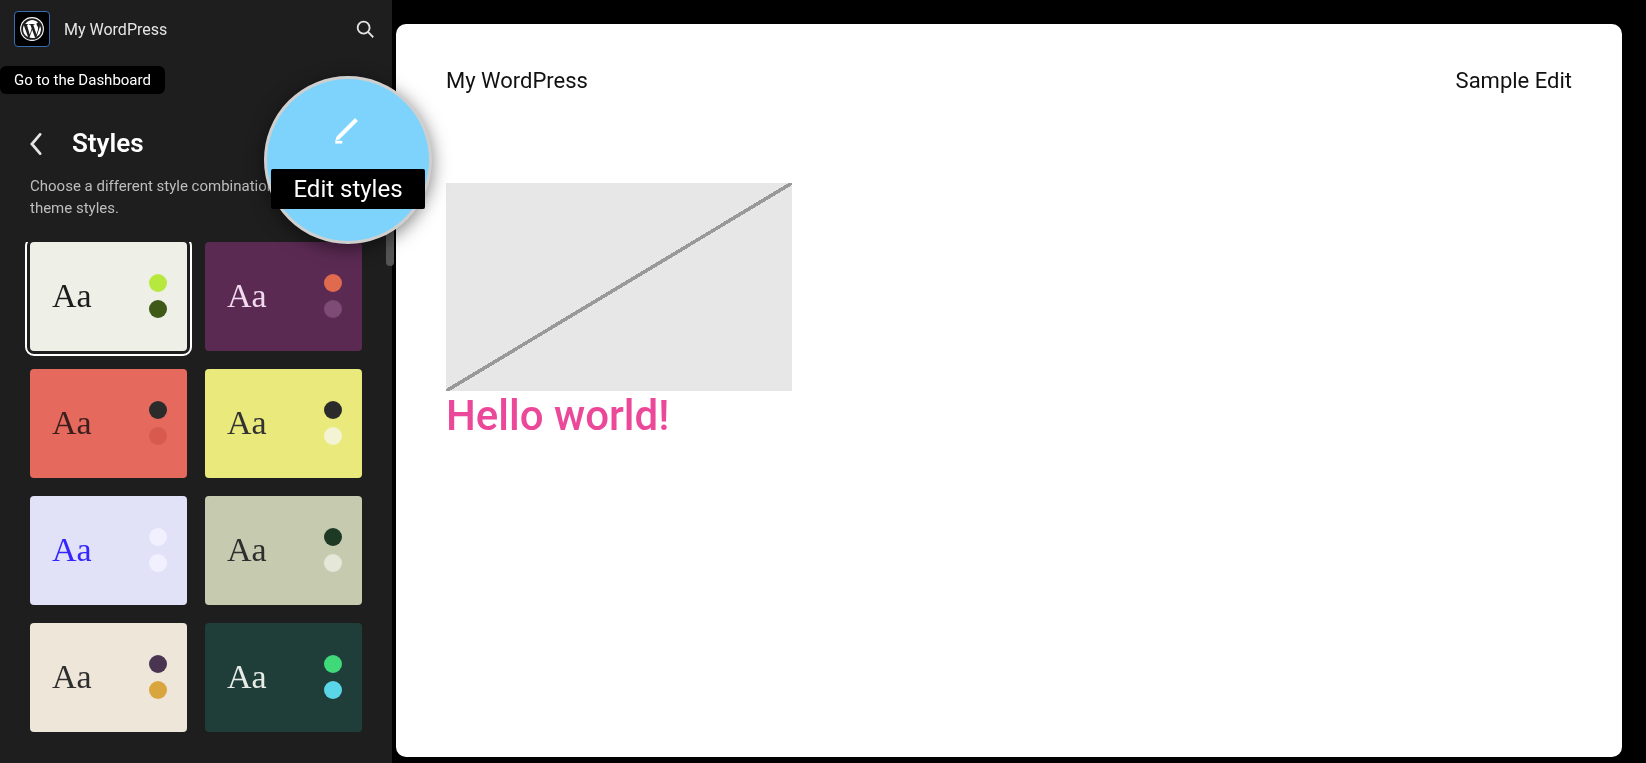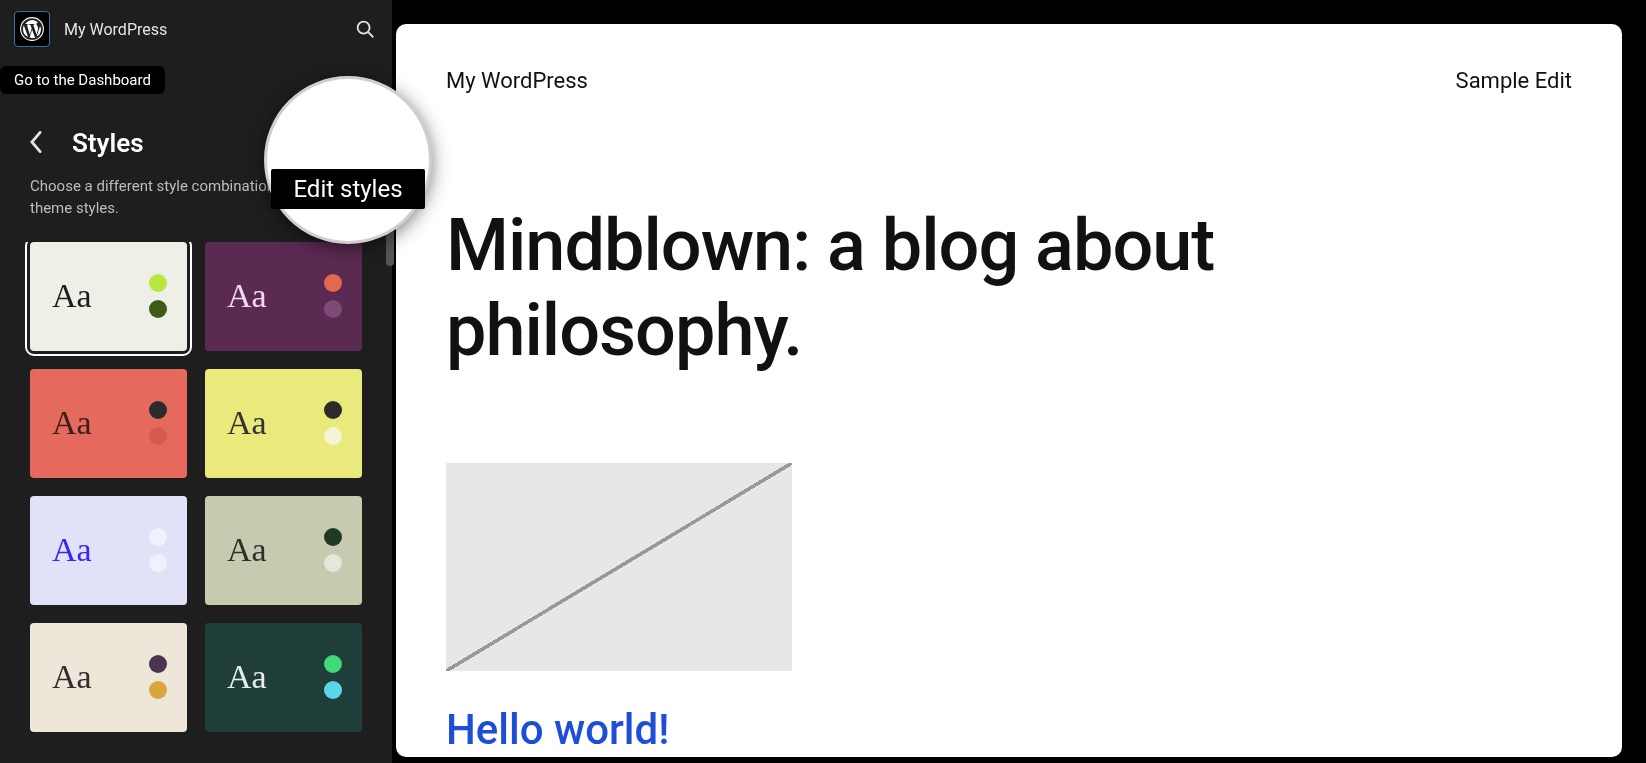--- a/index.html
+++ b/index.html
@@ -54,21 +54,21 @@
     top: 66px; left: 0;
     background: #000;
     color: #fff;
     padding: 5px 14px;
     font-size: 15px;
     border-radius: 6px;
     z-index: 5;
   }
   .panel-head {
     display: flex;
-    align-items: flex-start;
+    align-items: flex-end;
     gap: 22px;
     padding: 34px 30px 8px 22px;
     margin-top: 36px;
   }
   .back-btn {
     width: 28px; height: 28px;
     display:flex; align-items:center; justify-content:center;
     cursor:pointer;
   }
   .panel-title {
@@ -158,32 +158,31 @@
     background: #e7e7e7;
     position: relative;
   }
   .thumb-placeholder::after {
     content:"";
     position:absolute;
     left:0; top:0; right:0; bottom:0;
     background: linear-gradient(to bottom right, transparent 49.5%, #999 49.5%, #999 50.5%, transparent 50.5%);
   }
   .post-title {
-    margin-top: 34px;
     font-size: 42px;
     font-weight: 500;
-    color: #1d4ed8;
+    color: #ec4899;
   }
   
   .lens {
     position: absolute;
     width: 168px; height: 168px;
     border-radius: 50%;
     border: 3px solid #cfcfcf;
-    background: #ffffff;
+    background: #7dd3fc;
     top: 76px; left: 264px;
     z-index: 20;
     display: flex;
     flex-direction: column;
     align-items: center;
     justify-content: center;
     gap: 24px;
     box-shadow: 0 4px 18px rgba(0,0,0,.5);
   }
   .lens .pencil { color:#fff; }
@@ -304,16 +303,15 @@
       <rect x="3" y="21" width="5" height="2" fill="#fff"></rect>
     </svg>
   <div class="label-strip">Edit styles</div>
 </div>
 
 <div class="canvas">
   <div class="canvas-header">
     <span>My WordPress</span>
     <span>Sample Edit</span>
   </div>
-  <h1 class="hero">Mindblown: a blog about philosophy.</h1>
   <div class="thumb-placeholder"></div>
   <h2 class="post-title">Hello world!</h2>
 </div>
 
 </body></html>

